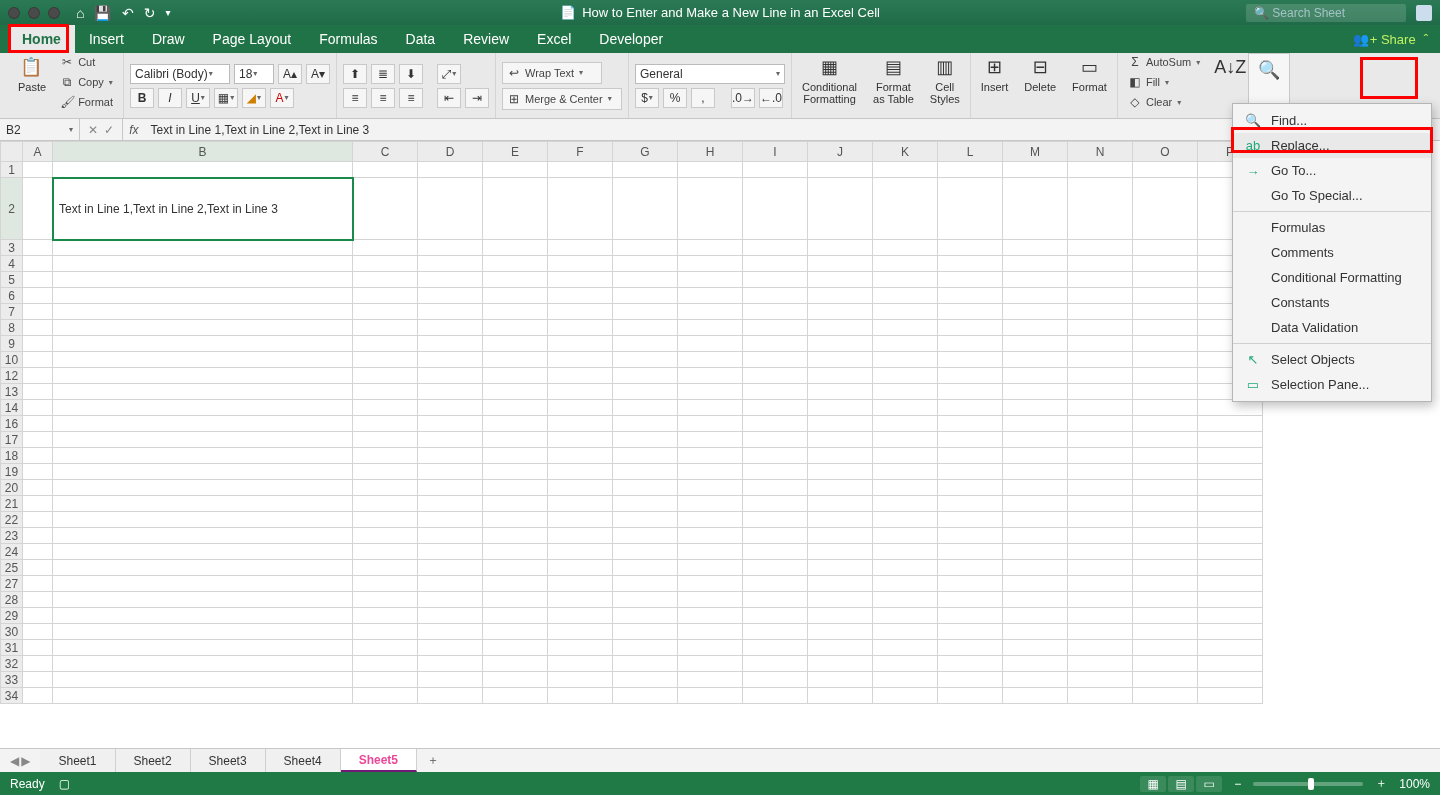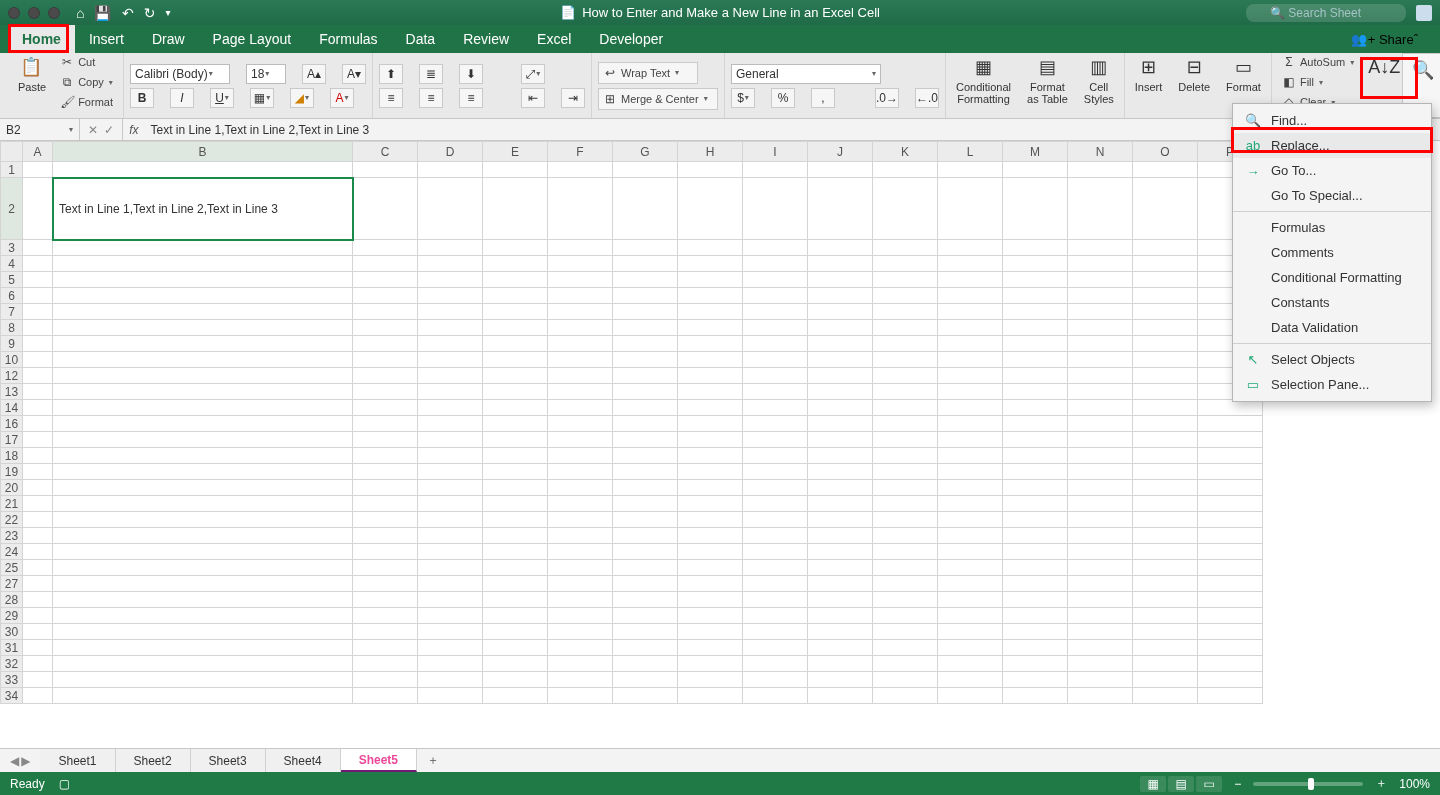--- a/index.html
+++ b/index.html
@@ -6,39 +6,39 @@
 body { width:1440px; height:795px; background:#fff; overflow:hidden; font-size:13px; color:#333; }
 
 
 .titlebar { height:25px; background:linear-gradient(#2b7a55,#1f6b47); display:flex; align-items:center; padding:0 8px; color:#fff; position:relative; }
 .traffic { display:flex; gap:8px; margin-right:16px; }
 .tlight { width:12px; height:12px; border-radius:50%; background:#4a4a4a; border:1px solid rgba(0,0,0,.2); }
 .qat { display:flex; gap:10px; align-items:center; }
 .qat > span { font-size:14px; cursor:default; }
 .title-center { position:absolute; left:50%; transform:translateX(-50%); display:flex; align-items:center; gap:6px; font-size:13px; }
 .title-right { margin-left:auto; display:flex; align-items:center; gap:10px; }
-.search-sheet { background:rgba(255,255,255,.15); border-radius:8px; padding:2px 24px; font-size:12px; width:160px; color:#cde; }
+.search-sheet { background:rgba(255,255,255,.15); border-radius:2px; padding:2px 8px; font-size:12px; width:160px; color:#cde; }
 .prof { width:16px; height:16px; background:#cde; border-radius:2px; }
 
 
 .tabstrip { height:28px; background:#207346; display:flex; align-items:stretch; padding-left:8px; position:relative; }
 .tab { padding:0 14px; display:flex; align-items:center; color:#fff; font-size:14px; cursor:default; }
 .tab.active { background:#e9e9e9; color:#207346; font-weight:600; }
 .hl-home { position:absolute; left:8px; top:-1px; width:61px; height:29px; border:3px solid #ff0000; pointer-events:none; }
-.share-area { margin-left:auto; display:flex; align-items:center; color:#000000; padding-right:22px; }
+.share-area { margin-left:auto; display:flex; align-items:center; color:#bef264; gap:8px; padding-right:12px; }
 
 
 .ribbon { height:66px; background:#e9e9e9; border-bottom:1px solid #c7c7c7; display:flex; align-items:center; padding:0 8px; gap:0; position:relative; }
 .grp { display:flex; flex-direction:column; justify-content:center; height:100%; padding:0 6px; border-right:1px solid #d4d4d4; }
 .grp:last-child { border-right:none; }
 .smallbtn { font-size:11px; padding:1px 4px; display:flex; align-items:center; gap:4px; color:#444; cursor:default; height:18px; }
 .ic { display:inline-block; width:14px; height:14px; text-align:center; line-height:14px; font-size:12px; }
 .bigbtn { display:flex; flex-direction:column; align-items:center; font-size:11px; gap:2px; padding:2px 4px; cursor:default; }
 .bigbtn .bigic { width:24px; height:24px; line-height:24px; text-align:center; font-size:18px; }
-.row { display:flex; gap:16px; align-items:center; }
+.row { display:flex; gap:4px; align-items:center; }
 .col { display:flex; flex-direction:column; gap:2px; }
 .inputlike { background:#fff; border:1px solid #bbb; height:20px; font-size:12px; padding:0 4px; display:flex; align-items:center; }
 .iconbox { width:24px; height:20px; border:1px solid #c9c9c9; background:#f6f6f6; display:flex; align-items:center; justify-content:center; font-size:12px; cursor:default; }
 .carv { font-size:8px; color:#666; margin-left:1px; }
 
 .hl-find { position:absolute; right:22px; top:4px; width:58px; height:42px; border:3px solid #ff0000; pointer-events:none; }
 
 
 .find-menu { position:absolute; right:8px; top:50px; width:200px; background:#f4f4f4; border:1px solid #b5b5b5; box-shadow:2px 4px 10px rgba(0,0,0,.25); z-index:50; padding:4px 0; }
 .find-menu .mi { display:flex; align-items:center; gap:10px; padding:5px 14px 5px 12px; font-size:13px; cursor:default; }

